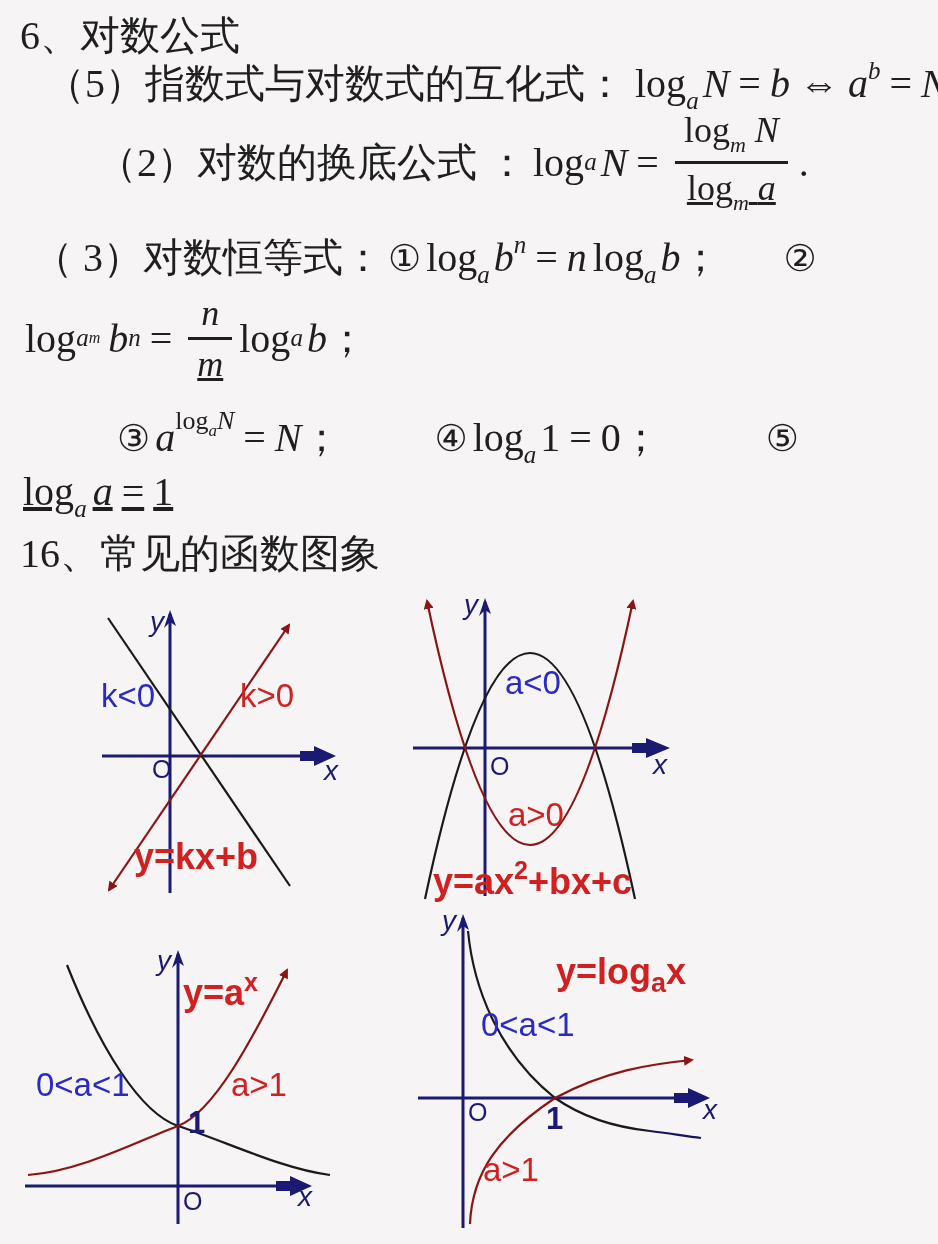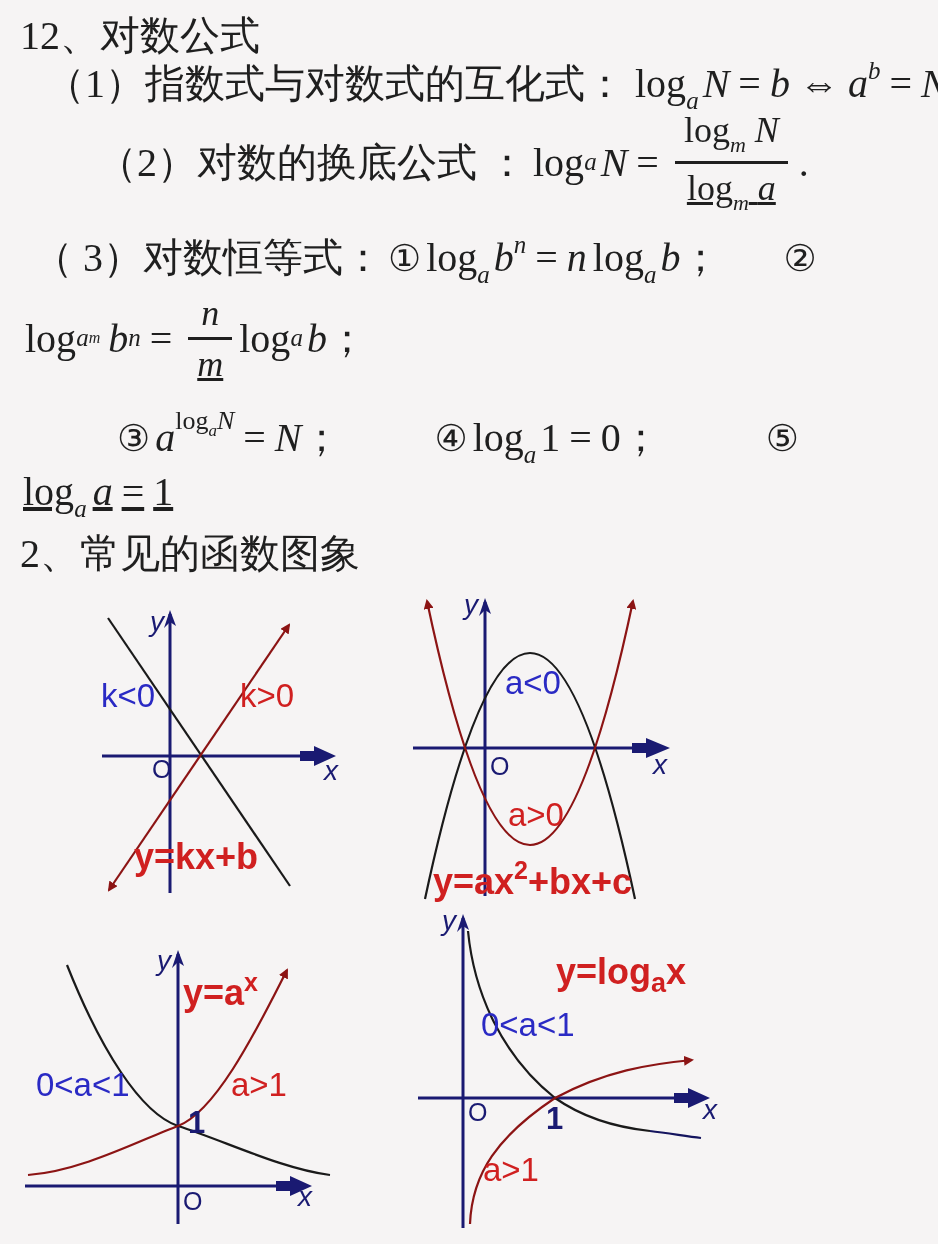--- a/index.html
+++ b/index.html
@@ -40,24 +40,24 @@
   .eq-red { fill:#d02020; font-size:36px; font-weight:bold; }
   .ax-lbl { fill:#1a1a72; font-size:28px; font-style:italic; }
   .o-lbl { fill:#1a1a72; font-size:25px; }
   .one-lbl { fill:#1a1a72; font-size:31px; font-weight:bold; }
 </style>
 </head>
 <body>
 
 <div class="page">
 
-  <div class="line cn" style="left:20px; top:8px;">12、对数公式</div>
+  <div class="line cn" style="left:20px; top:8px;">6、对数公式</div>
 
   <div class="line" style="left:45px; top:56px;">
-    <span class="cn">（1）指数式与对数式的互化式：</span><span class="mt" style="margin-left:10px;">log</span><span class="sub">a</span><span class="mi" style="margin-left:4px;">N</span><span class="mt op">=</span><span class="mi">b</span><span class="mt op">⇔</span><span class="mi">a</span><span class="sup">b</span><span class="mt op">=</span><span class="mi">N</span>
+    <span class="cn">（5）指数式与对数式的互化式：</span><span class="mt" style="margin-left:10px;">log</span><span class="sub">a</span><span class="mi" style="margin-left:4px;">N</span><span class="mt op">=</span><span class="mi">b</span><span class="mt op">⇔</span><span class="mi">a</span><span class="sup">b</span><span class="mt op">=</span><span class="mi">N</span>
   </div>
 
   <div class="line vrow" style="left:57px; top:114px; height:96px;margin-left:40px;">
     <span class="cn">（2）对数的换底公式 ：</span>
       <span class="mt" style="margin-left:6px;">log</span>
       <span class="sub">a</span>
       <span class="mi" style="margin-left:4px;">N</span>
       <span class="mt op">=</span>
       <span class="frac">
         <span class="fnum"><span>log</span><span class="fsub">m</span> <span class="fvar">N</span></span>
@@ -88,21 +88,21 @@
   </div>
 
   <div class="line" style="left:112px; top:406px;text-align:right;">
     <span class="circ">③</span><span class="mi">a</span><span class="supexp"><span class="slog">log</span><span class="ssub">a</span><span class="svar">N</span></span><span class="mt op">=</span><span class="mi">N</span><span class="cn">；</span><span class="circ" style="margin-left:88px;">④</span><span class="mt">log</span><span class="sub">a</span><span class="mt" style="margin-left:4px;">1</span><span class="mt op">=</span><span class="mt">0</span><span class="cn">；</span><span class="circ" style="margin-left:100px;">⑤</span>
   </div>
 
   <div class="line" style="left:23px; top:468px;text-decoration:underline;">
     <span class="mt">log</span><span class="sub">a</span><span class="mi" style="margin-left:6px;">a</span><span class="mt op">=</span><span class="mt">1</span>
   </div>
 
-  <div class="line cn" style="left:20px; top:526px;">2、常见的函数图象</div>
+  <div class="line cn" style="left:20px; top:526px;">16、常见的函数图象</div>
 
   <svg class="gsvg" style="left:60px; top:588px;" width="340" height="332" viewBox="0 0 340 332">
     <defs>
       <marker id="arrR" viewBox="0 0 10 10" refX="8" refY="5" markerWidth="10" markerHeight="10" markerUnits="userSpaceOnUse" orient="auto-start-reverse">
         <path d="M0,0 L10,5 L0,10 Z" fill="#8c1414"></path>
       </marker>
     </defs>
     <line class="axis" x1="110" y1="26" x2="110" y2="305"></line>
     <path class="nvyfill" d="M104,40 L110,22 L116,38 L110,34 Z"></path>
     <line class="axis" x1="42" y1="168" x2="254" y2="168"></line>

